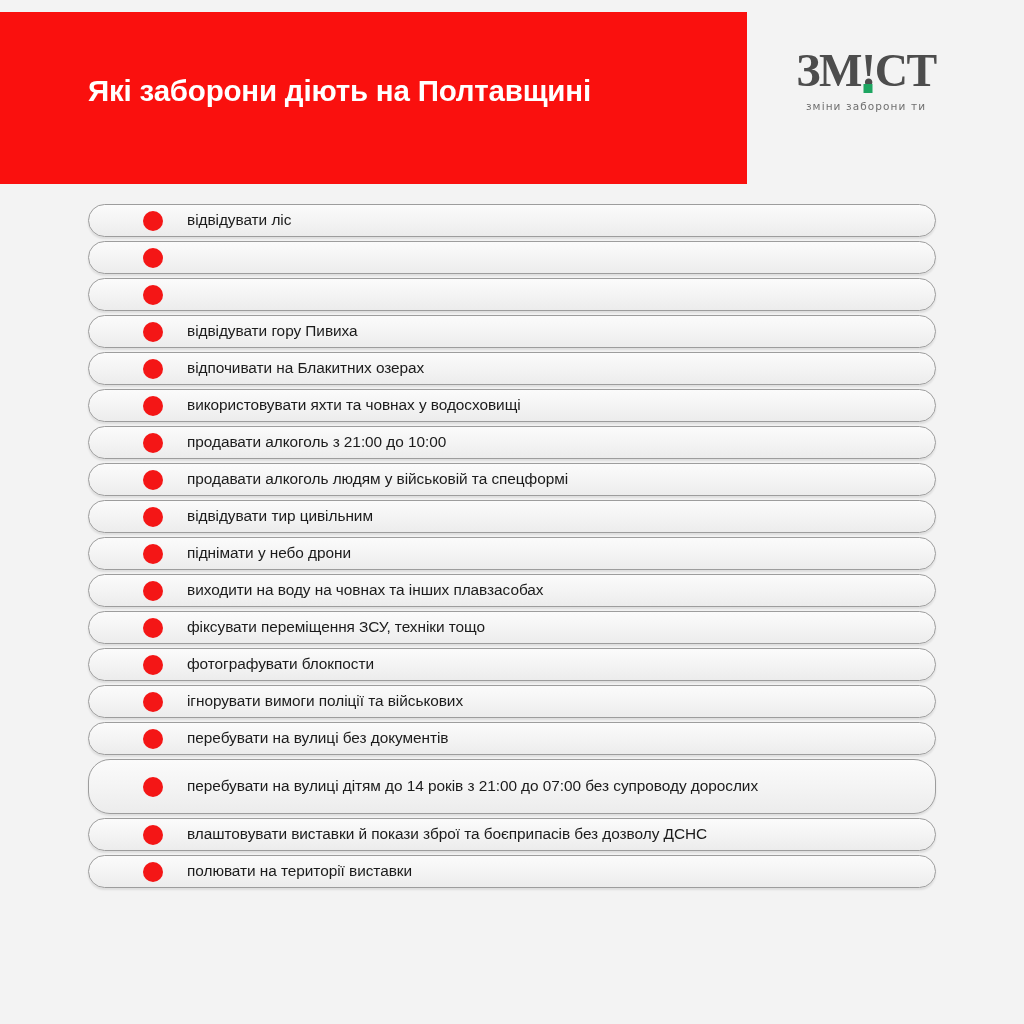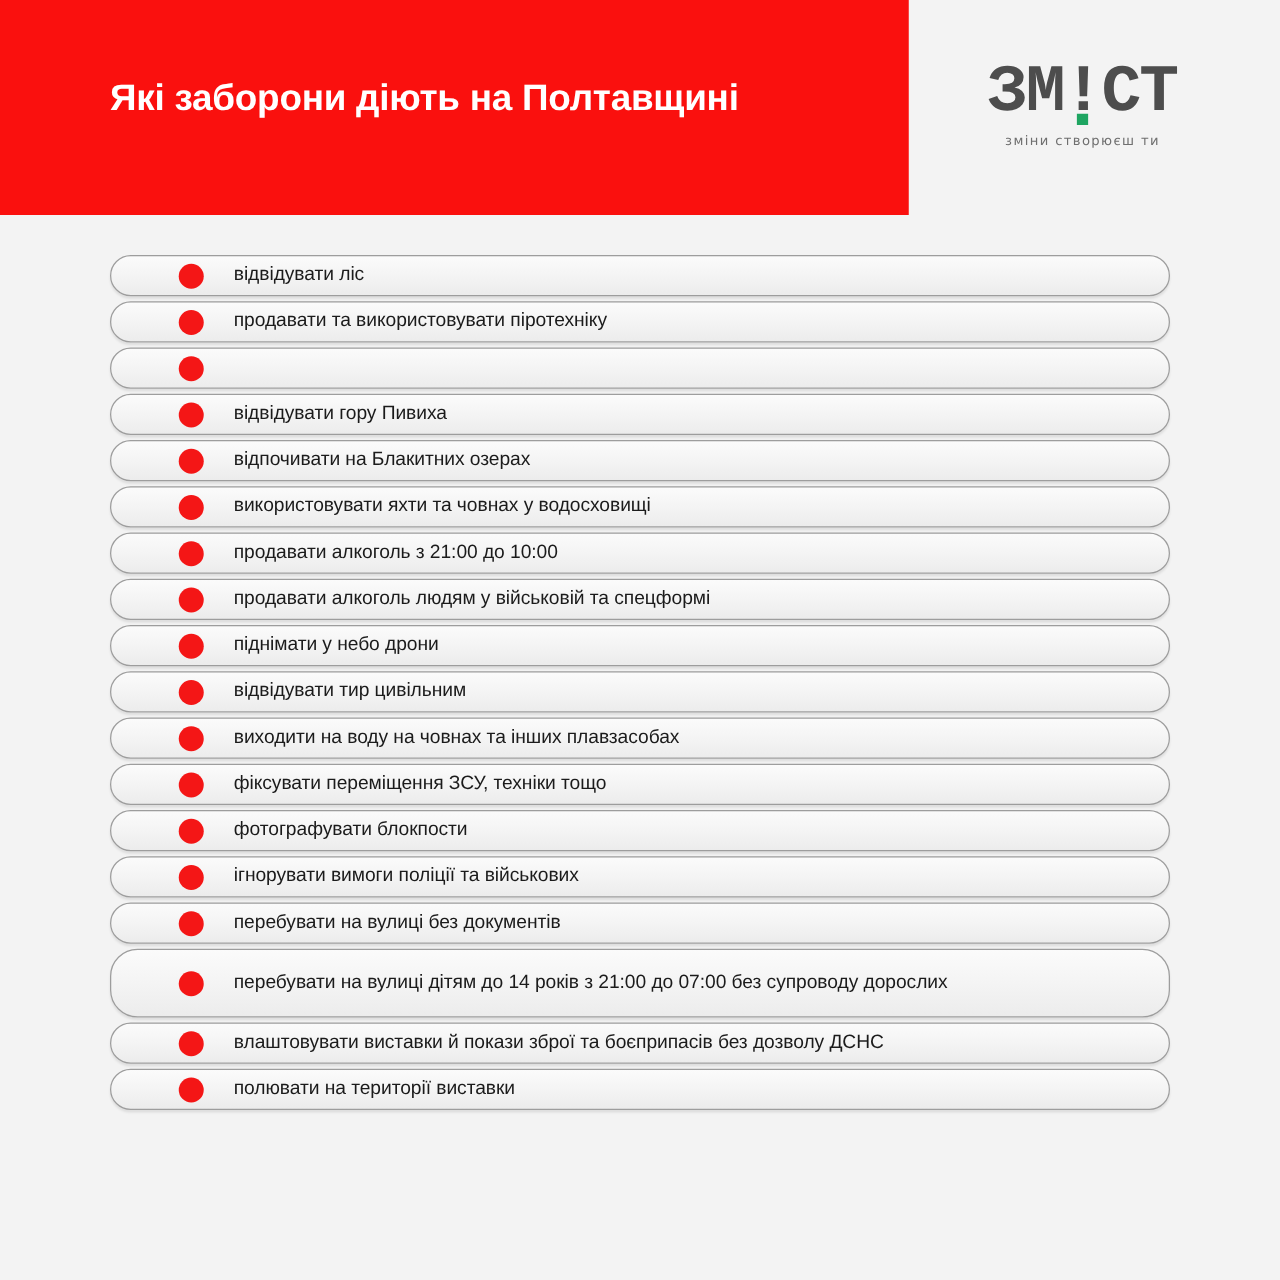--- a/index.html
+++ b/index.html
@@ -14,24 +14,25 @@
     font-family: "Liberation Sans", "DejaVu Sans", sans-serif;
     overflow: hidden;
     position: relative;
     -webkit-font-smoothing: antialiased;
   }
 
   
   .header {
     position: absolute;
     left: 0;
-    top: 0;
+    top: 12px;
     width: 727px;
     height: 172px;
     background: #fa100e;
+    padding-left: 20px;
   }
   .header-title {
     position: absolute;
     left: 88px;
     top: 62px;
     width: 600px;
     color: #ffffff;
     font-size: 29.5px;
     font-weight: bold;
     letter-spacing: -0.2px;
@@ -45,25 +46,25 @@
     right: 78px;
     top: 48px;
     width: 160px;
     text-align: center;
     user-select: none;
   }
   .logo-wordmark {
     position: relative;
     display: inline-block;
     color: #4d4d4d;
-    font-size: 53px;
+    font-size: 46px;
     font-weight: bold;
     letter-spacing: -1.5px;
     line-height: 1;
-    font-family: Liberation Mono, monospace;
+    font-family: Liberation Serif, serif;
   }
   .logo-wordmark .bang {
     position: relative;
     display: inline-block;
   }
   .logo-dot {
     position: absolute;
     left: 50%;
     bottom: 1px;
     transform: translateX(-50%);
@@ -123,31 +124,30 @@
 </style>
 </head>
 <body>
 
 <div class="header">
   <div class="header-title">Які заборони діють на Полтавщині</div>
 </div>
 
 <div class="logo">
   <div class="logo-wordmark"><span>ЗМ</span><span class="bang"><span>!</span><span class="logo-dot"></span></span><span>СТ</span></div>
-  <div class="logo-tagline">зміни створюєш ти</div>
+  <div class="logo-tagline">зміни заборони ти</div>
 </div>
 
 <div class="list">
     <div class="list-item">
       <span class="bullet-dot"></span>
       <span class="item-text">відвідувати ліс</span>
     </div>
     <div class="list-item">
       <span class="bullet-dot"></span>
-      <span class="item-text">продавати та використовувати піротехніку</span>
     </div>
     <div class="list-item">
       <span class="bullet-dot"></span>
     </div>
     <div class="list-item">
       <span class="bullet-dot"></span>
       <span class="item-text">відвідувати гору Пивиха</span>
     </div>
     <div class="list-item">
       <span class="bullet-dot"></span>
@@ -160,28 +160,28 @@
     <div class="list-item">
       <span class="bullet-dot"></span>
       <span class="item-text">продавати алкоголь з 21:00 до 10:00</span>
     </div>
     <div class="list-item">
       <span class="bullet-dot"></span>
       <span class="item-text">продавати алкоголь людям у військовій та спецформі</span>
     </div>
     <div class="list-item">
       <span class="bullet-dot"></span>
+      <span class="item-text">відвідувати тир цивільним</span>
+    </div>
+    <div class="list-item">
+      <span class="bullet-dot"></span>
       <span class="item-text">піднімати у небо дрони</span>
     </div>
     <div class="list-item">
       <span class="bullet-dot"></span>
-      <span class="item-text">відвідувати тир цивільним</span>
-    </div>
-    <div class="list-item">
-      <span class="bullet-dot"></span>
       <span class="item-text">виходити на воду на човнах та інших плавзасобах</span>
     </div>
     <div class="list-item">
       <span class="bullet-dot"></span>
       <span class="item-text">фіксувати переміщення ЗСУ, техніки тощо</span>
     </div>
     <div class="list-item">
       <span class="bullet-dot"></span>
       <span class="item-text">фотографувати блокпости</span>
     </div>

